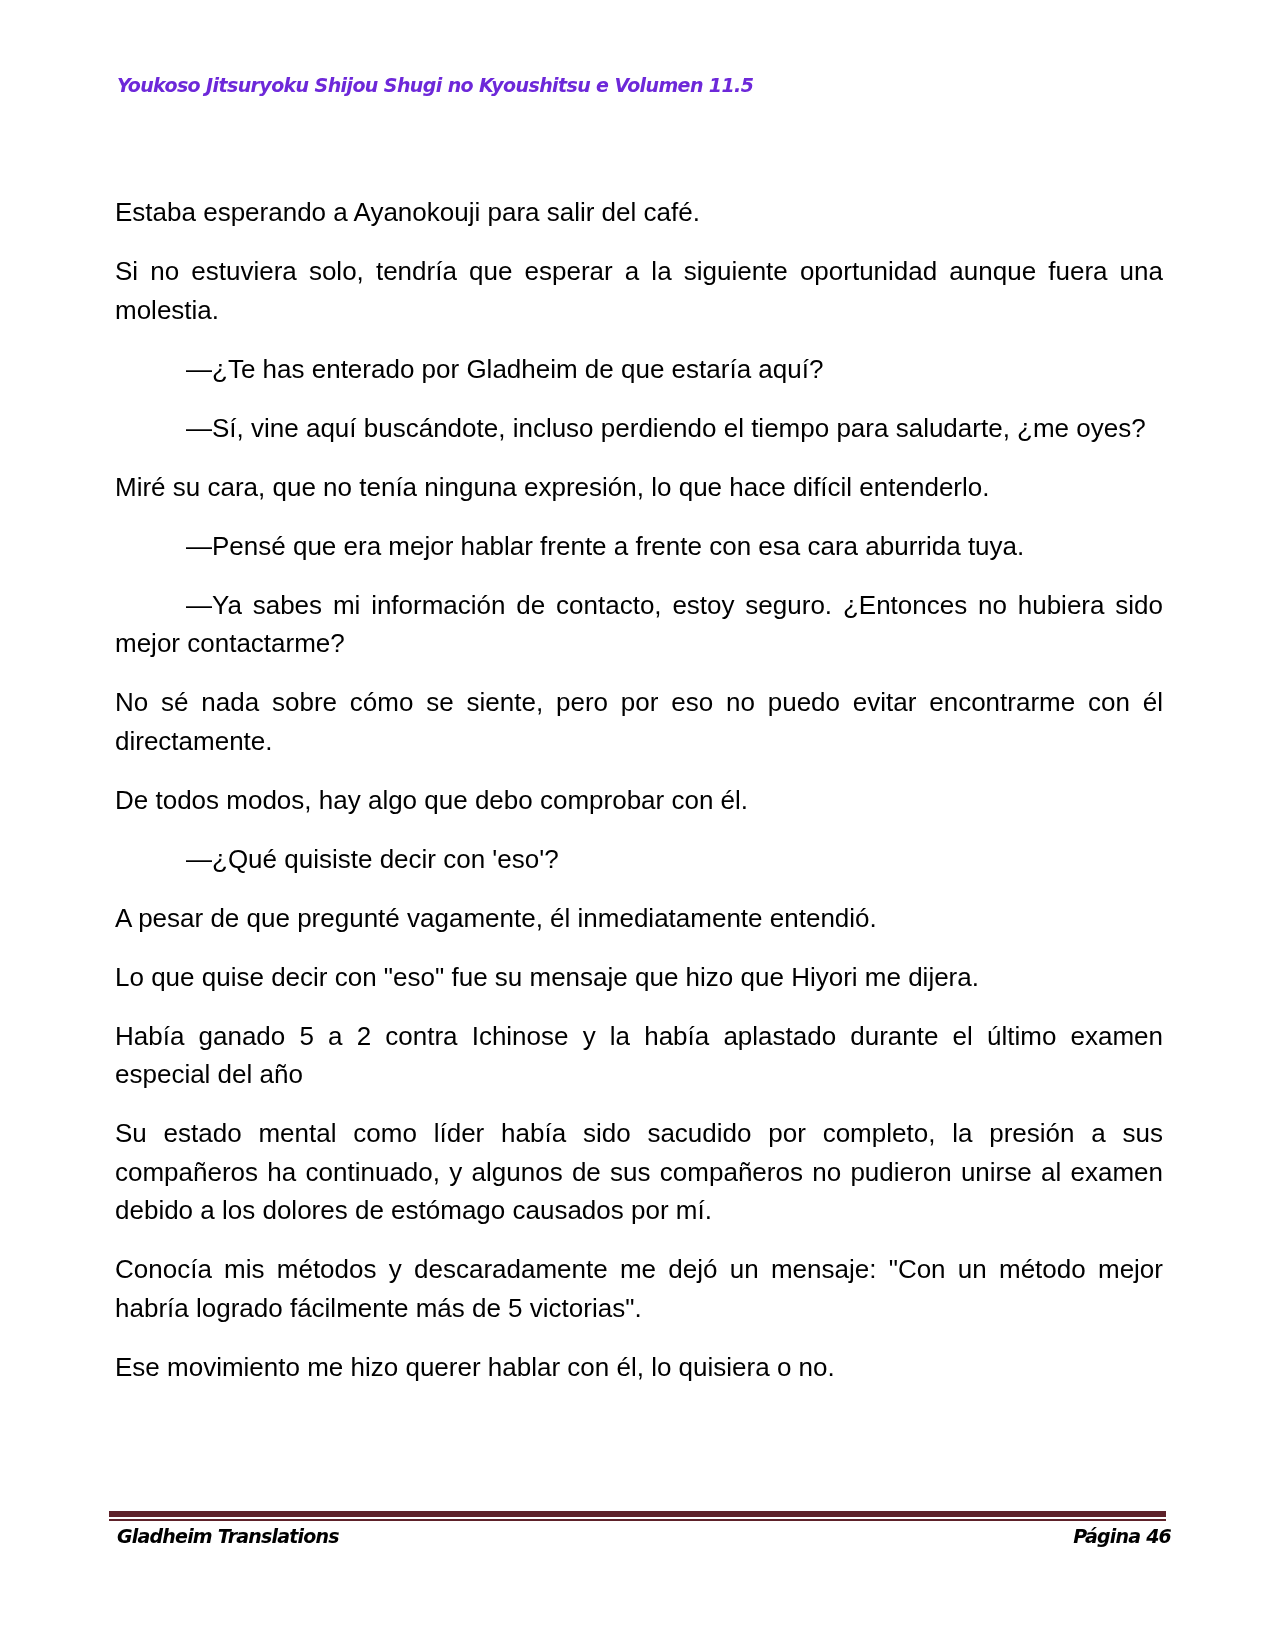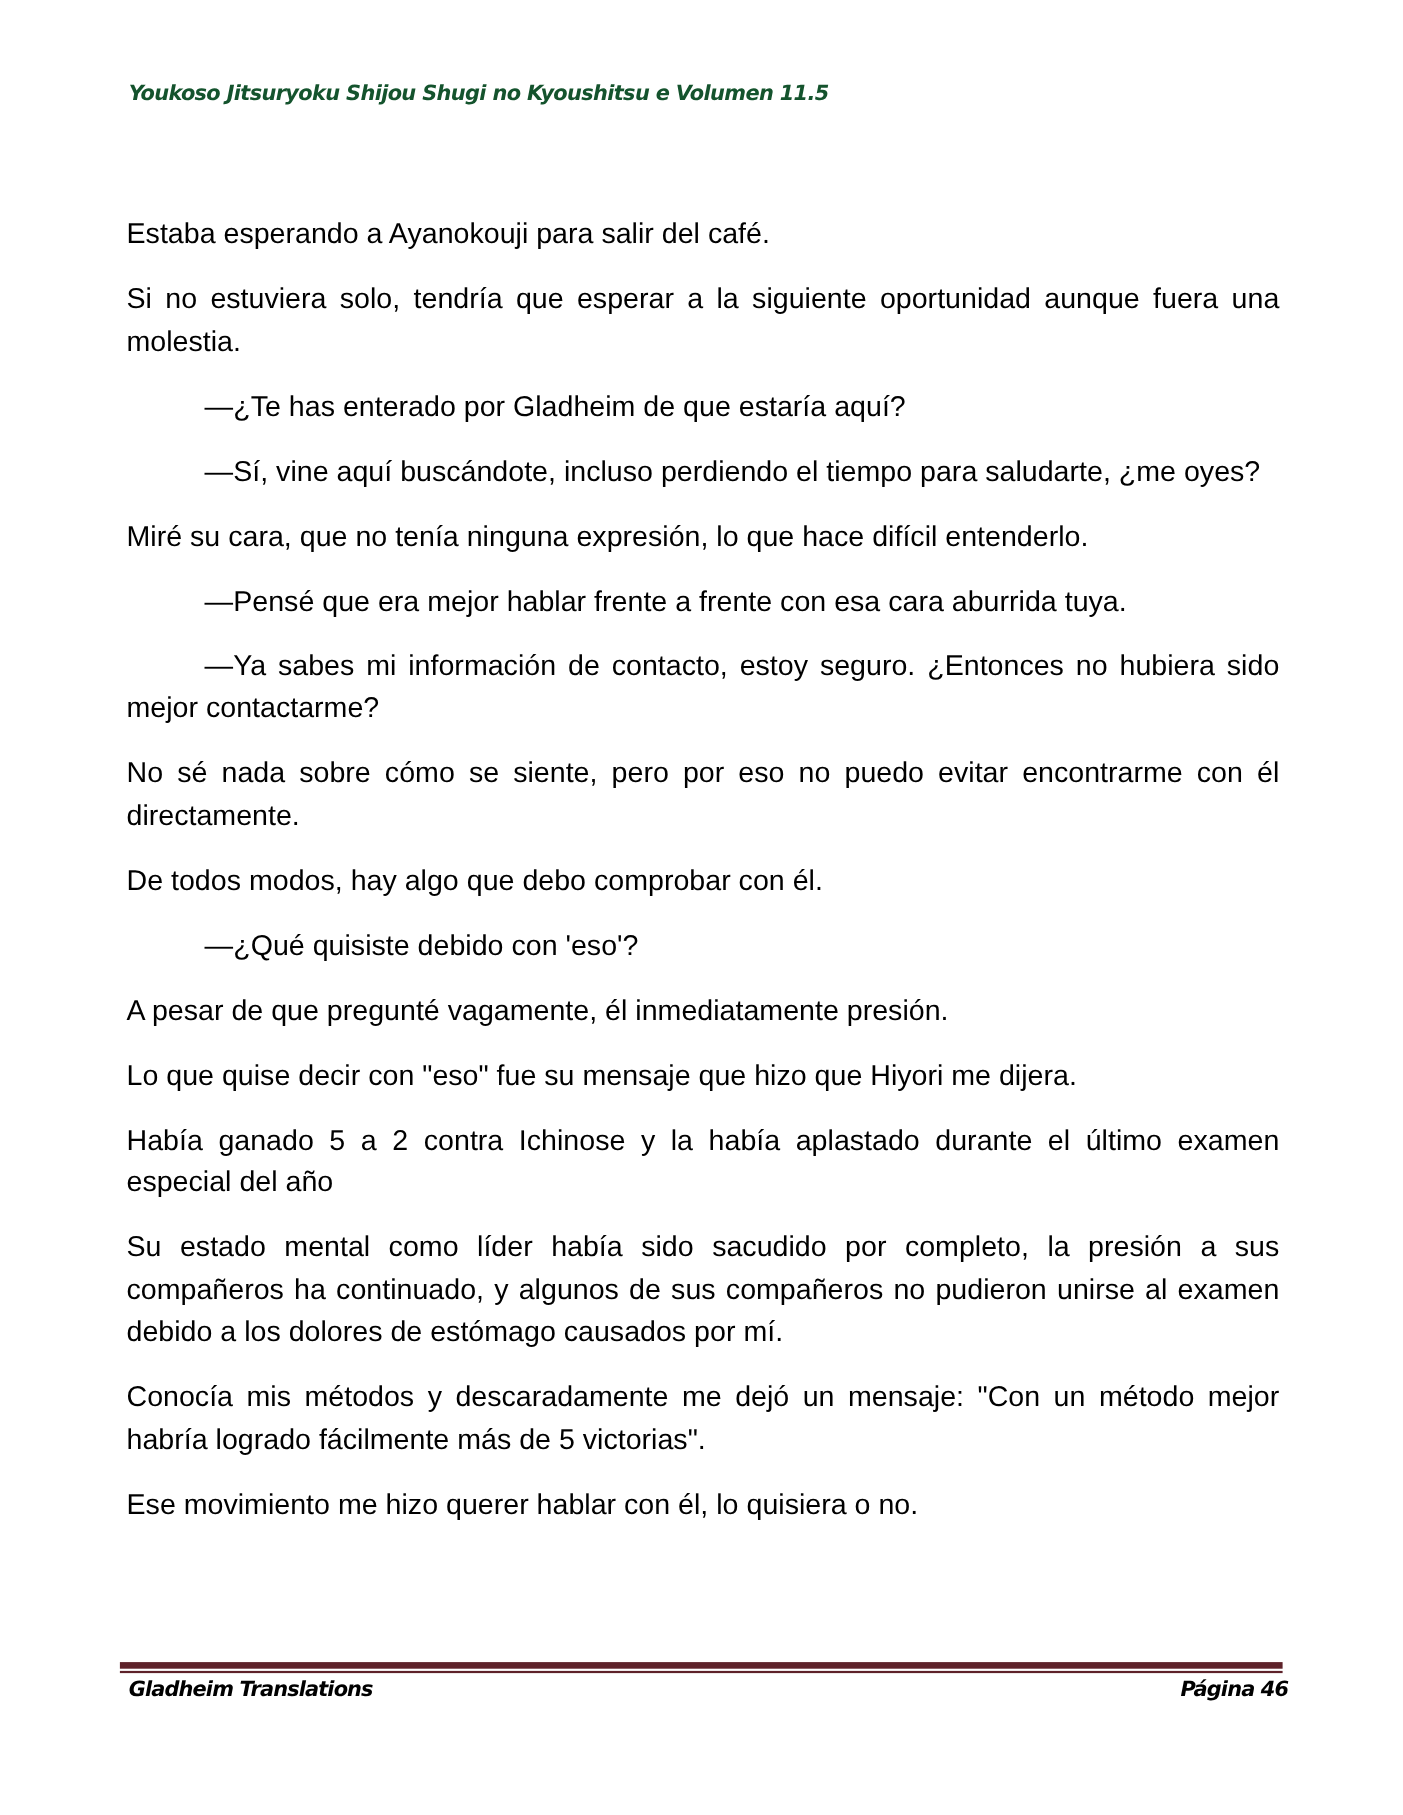--- a/index.html
+++ b/index.html
@@ -18,21 +18,21 @@
       position: absolute;
       left: 117px;
       top: 72px;
       font-family: "DejaVu Sans", sans-serif;
       font-weight: bold;
       font-style: italic;
       font-size: 19px;
       letter-spacing: -0.6px;
       line-height: 26px;
       white-space: nowrap;
-      color: #14532d;
+      color: #6d28d9;
     }
     .body-text {
       position: absolute;
       left: 115px;
       top: 149px;
       width: 1048px;
       font-family: "Liberation Sans", sans-serif;
       font-size: 26px;
       line-height: 38.5px;
       text-align: justify;
@@ -90,22 +90,22 @@
 <div class="body-text">
   <p class="para">Estaba esperando a Ayanokouji para salir del café.</p>
   <p class="para">Si no estuviera solo, tendría que esperar a la siguiente oportunidad aunque fuera una molestia.</p>
   <p class="para dialogue">—¿Te has enterado por Gladheim de que estaría aquí?</p>
   <p class="para dialogue">—Sí, vine aquí buscándote, incluso perdiendo el tiempo para saludarte, ¿me oyes?</p>
   <p class="para">Miré su cara, que no tenía ninguna expresión, lo que hace difícil entenderlo.</p>
   <p class="para dialogue">—Pensé que era mejor hablar frente a frente con esa cara aburrida tuya.</p>
   <p class="para dialogue">—Ya sabes mi información de contacto, estoy seguro. ¿Entonces no hubiera sido mejor contactarme?</p>
   <p class="para">No sé nada sobre cómo se siente, pero por eso no puedo evitar encontrarme con él directamente.</p>
   <p class="para">De todos modos, hay algo que debo comprobar con él.</p>
-  <p class="para dialogue">—¿Qué quisiste debido con 'eso'?</p>
-  <p class="para">A pesar de que pregunté vagamente, él inmediatamente presión.</p>
+  <p class="para dialogue">—¿Qué quisiste decir con 'eso'?</p>
+  <p class="para">A pesar de que pregunté vagamente, él inmediatamente entendió.</p>
   <p class="para">Lo que quise decir con "eso" fue su mensaje que hizo que Hiyori me dijera.</p>
   <p class="para">Había ganado 5 a 2 contra Ichinose y la había aplastado durante el último examen especial del año</p>
   <p class="para">Su estado mental como líder había sido sacudido por completo, la presión a sus compañeros ha continuado, y algunos de sus compañeros no pudieron unirse al examen debido a los dolores de estómago causados por mí.</p>
   <p class="para">Conocía mis métodos y descaradamente me dejó un mensaje: "Con un método mejor habría logrado fácilmente más de 5 victorias".</p>
   <p class="para">Ese movimiento me hizo querer hablar con él, lo quisiera o no.</p>
 </div>
 
 <div class="footer-rule">
   <div class="thick"></div>
   <div class="thin"></div>

